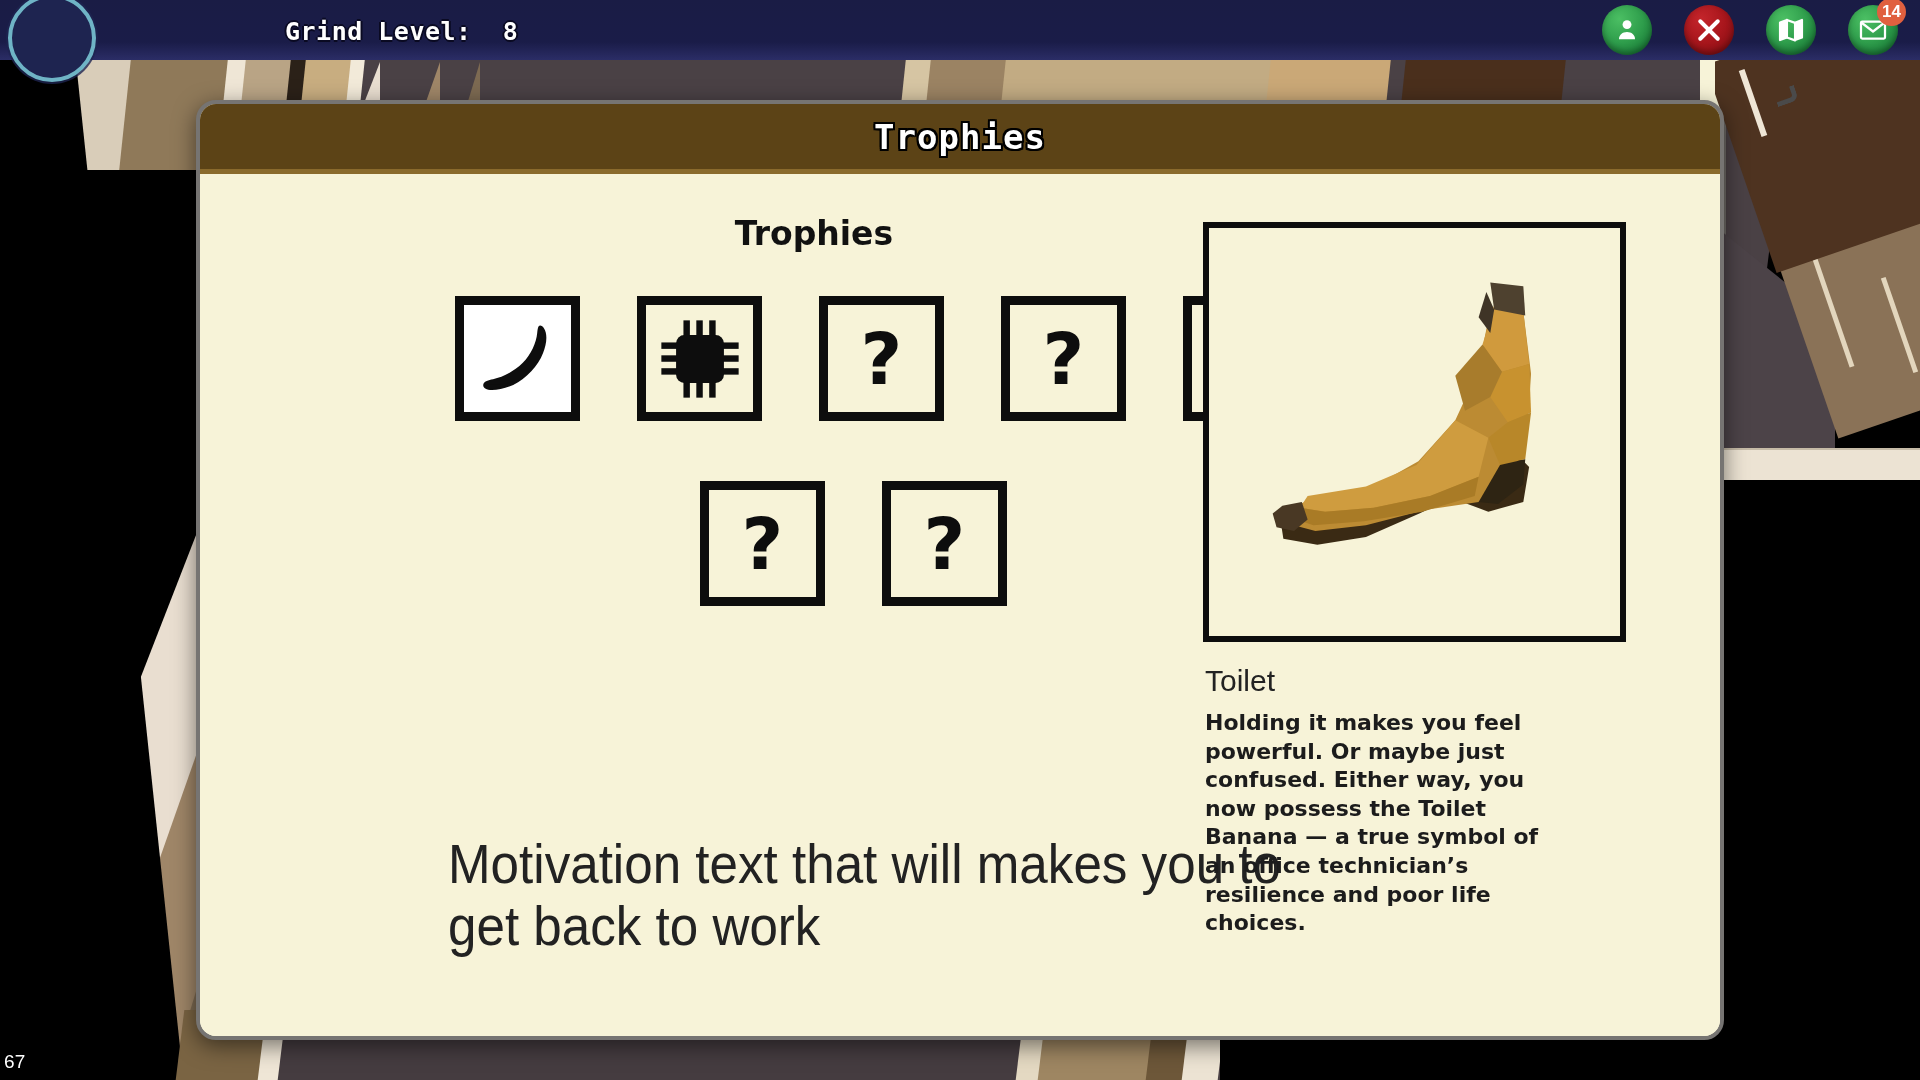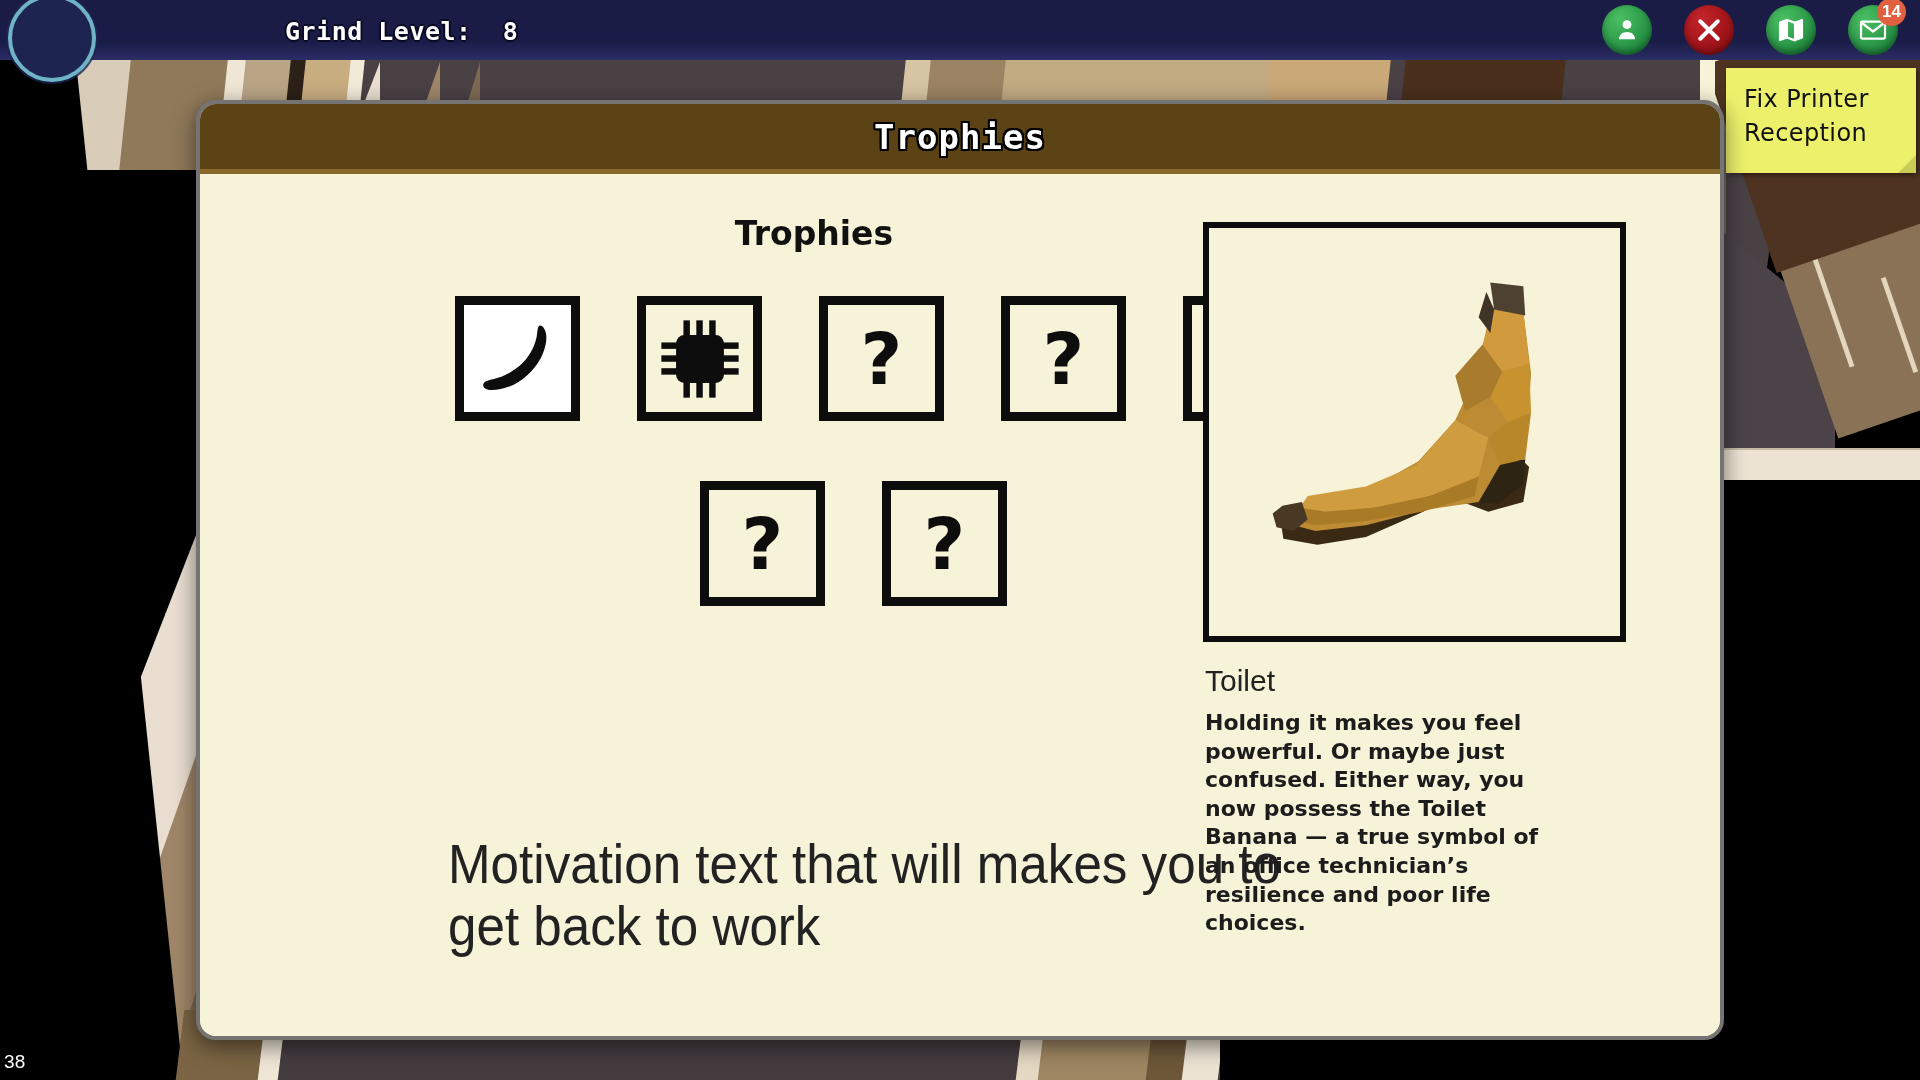--- a/index.html
+++ b/index.html
@@ -349,21 +349,21 @@
       <div class="bb-carpet"></div>
       <div class="bb1"></div>
       <div class="bb2"></div>
       <div class="bb3"></div>
       <div class="bb4"></div>
       <div class="bb5"></div>
       <div class="bb6"></div>
       <div class="bb7"></div>
     </div>
 
-    <div class="bb-count">38</div>
+    <div class="bb-count">67</div>
   </div>
 
   <div class="hud">
     <div class="grind-label">Grind Level:  8</div>
 
     <div class="hud-icons">
 
       <div class="hud-btn green">
         <span>
           <svg width="26" height="26" viewBox="0 0 24 24" fill="#ffffff">
@@ -400,25 +400,20 @@
           </svg>
         </span>
         <span class="badge">14</span>
       </div>
 
     </div>
   </div>
 
   <div class="radar"></div>
 
-  <div class="sticky">
-    <div class="sticky-line">Fix Printer</div>
-    <div class="sticky-line">Reception</div>
-    <div class="sticky-fold"></div>
-  </div>
 
   <div class="modal">
 
     <div class="modal-title-bar">
       <div class="modal-title">Trophies</div>
     </div>
 
     <div class="modal-body">
 
       <div class="left-col">

